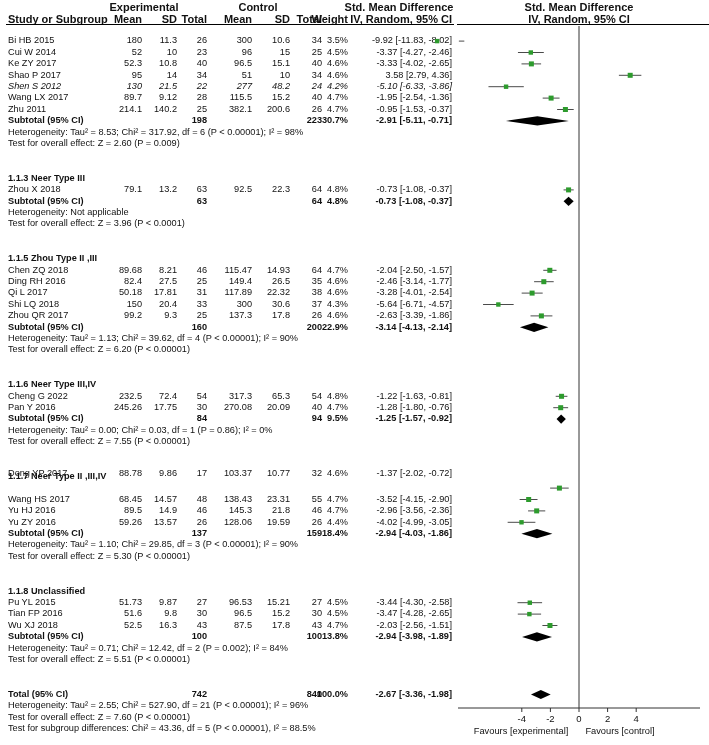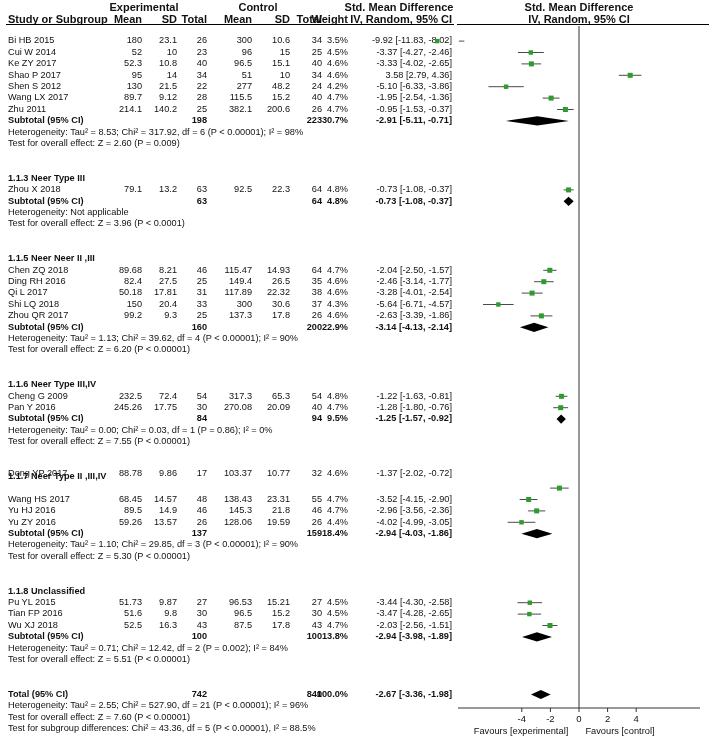--- a/index.html
+++ b/index.html
@@ -42,21 +42,21 @@
   <div class="hdr" style="position:absolute;right:257px;top:12.5px;">IV, Random, 95% CI</div>
   <div class="hdr center" style="left:518px;top:12.5px;width:122px;">IV, Random, 95% CI</div>
 
   <div class="rule" style="left:6px;top:24px;width:448px;"></div>
   <div class="rule" style="left:457px;top:24px;width:252px;"></div>
 
   <div id="table-layer">
       <div class="row" style="top: 35.4px;">
         <span class="lab">Bi HB 2015</span>
         <span class="num r-m1">180</span>
-        <span class="num r-s1">23.1</span>
+        <span class="num r-s1">11.3</span>
         <span class="num r-t1">26</span>
         <span class="num r-m2">300</span>
         <span class="num r-s2">10.6</span>
         <span class="num r-t2">34</span>
         <span class="num r-w">3.5%</span>
         <span class="num r-ci">-9.92 [-11.83, -8.02]</span>
       </div>
       <div class="row" style="top: 46.8px;">
         <span class="lab">Cui W 2014</span>
         <span class="num r-m1">52</span>
@@ -83,21 +83,21 @@
         <span class="lab">Shao P 2017</span>
         <span class="num r-m1">95</span>
         <span class="num r-s1">14</span>
         <span class="num r-t1">34</span>
         <span class="num r-m2">51</span>
         <span class="num r-s2">10</span>
         <span class="num r-t2">34</span>
         <span class="num r-w">4.6%</span>
         <span class="num r-ci">3.58 [2.79, 4.36]</span>
       </div>
-      <div class="row" style="top: 81px;">
+      <div class="row" style="top: 81px; font-style: italic;">
         <span class="lab">Shen S 2012</span>
         <span class="num r-m1">130</span>
         <span class="num r-s1">21.5</span>
         <span class="num r-t1">22</span>
         <span class="num r-m2">277</span>
         <span class="num r-s2">48.2</span>
         <span class="num r-t2">24</span>
         <span class="num r-w">4.2%</span>
         <span class="num r-ci">-5.10 [-6.33, -3.86]</span>
       </div>
@@ -157,21 +157,21 @@
         <span class="num r-w">4.8%</span>
         <span class="num r-ci">-0.73 [-1.08, -0.37]</span>
       </div>
       <div class="row" style="top: 207px;">
         <span class="stat">Heterogeneity: Not applicable</span>
       </div>
       <div class="row" style="top: 218.4px; text-align: right;">
         <span class="stat">Test for overall effect: Z = 3.96 (P &lt; 0.0001)</span>
       </div>
       <div class="row bold" style="top: 253.2px;">
-        <span class="lab">1.1.5 Neer Neer II ,III</span>
+        <span class="lab">1.1.5 Zhou Type II ,III</span>
       </div>
       <div class="row" style="top: 264.6px;">
         <span class="lab">Chen ZQ 2018</span>
         <span class="num r-m1">89.68</span>
         <span class="num r-s1">8.21</span>
         <span class="num r-t1">46</span>
         <span class="num r-m2">115.47</span>
         <span class="num r-s2">14.93</span>
         <span class="num r-t2">64</span>
         <span class="num r-w">4.7%</span>
@@ -231,21 +231,21 @@
       <div class="row" style="top: 333px;">
         <span class="stat">Heterogeneity: Tau² = 1.13; Chi² = 39.62, df = 4 (P &lt; 0.00001); I² = 90%</span>
       </div>
       <div class="row" style="top: 344.4px;">
         <span class="stat">Test for overall effect: Z = 6.20 (P &lt; 0.00001)</span>
       </div>
       <div class="row bold" style="top: 379.2px;">
         <span class="lab">1.1.6 Neer Type III,IV</span>
       </div>
       <div class="row" style="top: 390.6px;">
-        <span class="lab">Cheng G 2009</span>
+        <span class="lab">Cheng G 2022</span>
         <span class="num r-m1">232.5</span>
         <span class="num r-s1">72.4</span>
         <span class="num r-t1">54</span>
         <span class="num r-m2">317.3</span>
         <span class="num r-s2">65.3</span>
         <span class="num r-t2">54</span>
         <span class="num r-w">4.8%</span>
         <span class="num r-ci">-1.22 [-1.63, -0.81]</span>
       </div>
       <div class="row" style="top: 402px;">

